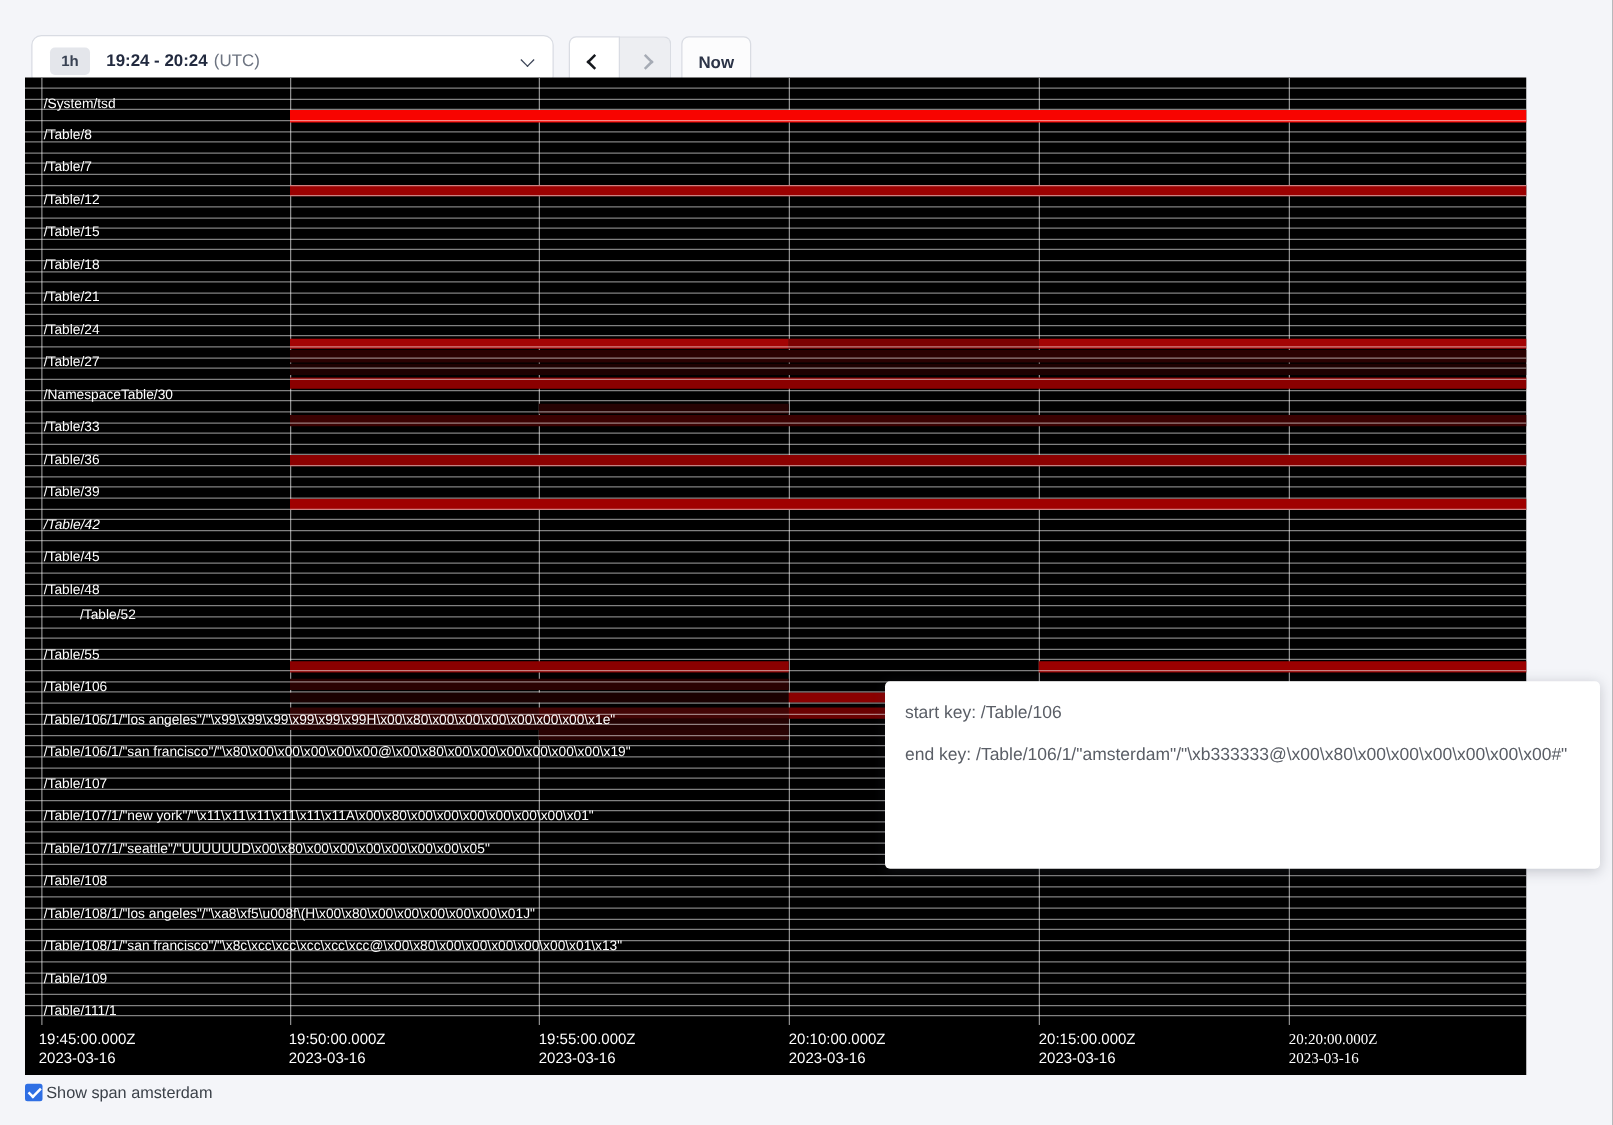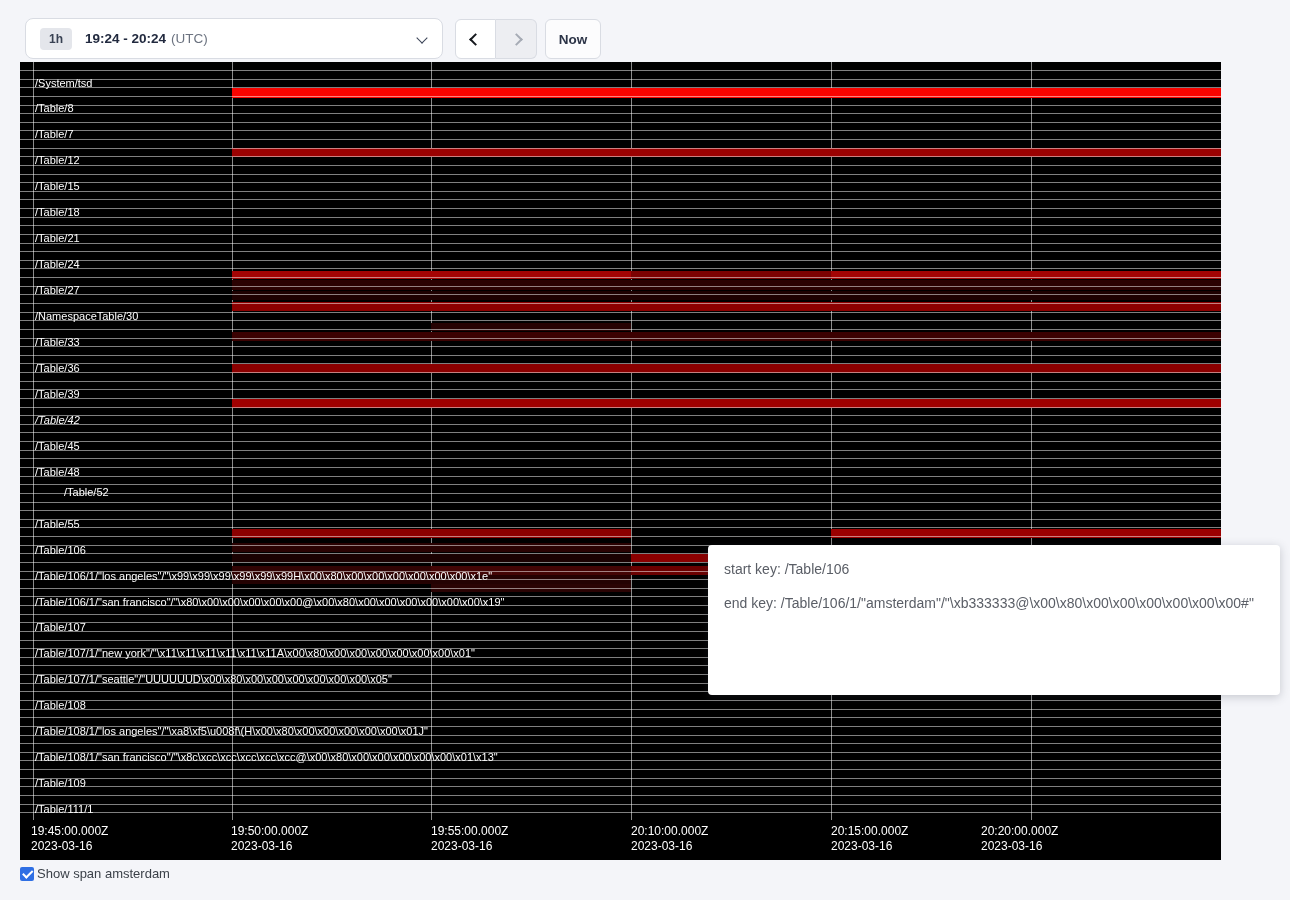--- a/index.html
+++ b/index.html
@@ -1,19 +1,19 @@
 <!DOCTYPE html>
 <html><head>
 <meta charset="utf-8">
 <style>
   * { margin:0; padding:0; box-sizing:border-box; }
   html,body { width:1290px; height:900px; background:#f4f5f9; font-family:"Liberation Sans", sans-serif; overflow:hidden; }
 
   
-  .toolbar { position:absolute; left:0; top:0; width:1290px; height:62px; }
+  .toolbar { position:absolute; left:0; top:10px; width:1290px; height:62px; }
   .range-selector { position:absolute; left:25px; top:18px; width:418px; height:41px;
     background:#fff; border:1px solid #d9dce3; border-radius:8px; display:flex; align-items:center;
     padding:0 14px; cursor:pointer; }
   .range-badge { background:#e4e6eb; color:#394253; font-size:12px; font-weight:bold;
     padding:4px 9px; border-radius:4px; margin-right:13px; }
   .range-text { color:#222a3f; font-size:13.5px; font-weight:bold; }
   .range-zone { color:#6c7380; font-size:13.5px; margin-left:5px; }
   .chev { display:inline-block; border:solid #3a4356; border-width:0 1.5px 1.5px 0; padding:3.5px; }
   .chev-down { transform:rotate(45deg); position:absolute; right:16px; top:15px; }
   .nav-group { position:absolute; left:455px; top:19px; height:40px; display:flex; }
@@ -227,21 +227,21 @@
       <div>2023-03-16</div>
     </div>
     <div class="tick" style="left: 611px; top: 762px;">
       <div>20:10:00.000Z</div>
       <div>2023-03-16</div>
     </div>
     <div class="tick" style="left: 811px; top: 762px;">
       <div>20:15:00.000Z</div>
       <div>2023-03-16</div>
     </div>
-    <div class="tick" style="left: 961px; top: 762px;">
+    <div class="tick" style="left: 1011px; top: 762px; font-family: Liberation Serif, serif;">
       <div>20:20:00.000Z</div>
       <div>2023-03-16</div>
     </div>
   </div>
 
 <div class="tooltip">
   <p>start key: /Table/106</p>
   <p>end key: /Table/106/1/"amsterdam"/"\xb333333@\x00\x80\x00\x00\x00\x00\x00\x00#"</p>
 </div>
 

